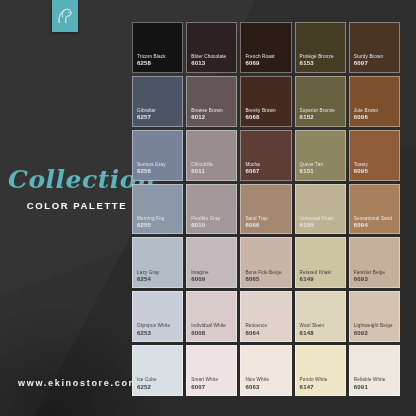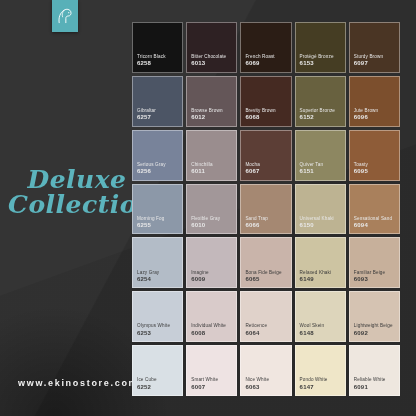--- a/index.html
+++ b/index.html
@@ -74,22 +74,22 @@
 
 <div id="logo-tag" style="background: rgb(88, 176, 184);">
   <svg width="20" height="20" viewBox="0 0 24 24">
     <path d="M5 20 C4 14 6 8 11 5 C14 3 18 4 19 7 C20 10 18 12 16 12 C14 12 13 13 13 15 L13 20" fill="none" stroke="#ffffff" stroke-width="1.1" stroke-linecap="round" stroke-linejoin="round"></path>
     <path d="M11 5 C9 7 8 10 9 13" fill="none" stroke="#ffffff" stroke-width="0.9" stroke-linecap="round"></path>
     <circle cx="16.5" cy="8" r="0.7" fill="#ffffff"></circle>
   </svg>
 </div>
 
 <div id="brand-block">
-  <div class="script-line" id="brand-l1" style="color: rgb(92, 180, 189);">Deluxe</div>
   <div class="script-line" id="brand-l2" style="color: rgb(92, 180, 189);">Collection</div>
+  <div id="brand-sub" style="color: rgb(255, 255, 255);">COLOR PALETTE</div>
 </div>
 
 <div id="site-url">www.ekinostore.com</div>
 
 <div id="palette-grid">
     <div class="swatch dark" style="background: rgb(19, 19, 19);">
       <div class="sw-name">Tricorn Black</div>
       <div class="sw-code">6258</div>
     </div>
     <div class="swatch dark" style="background: rgb(46, 33, 35);">

